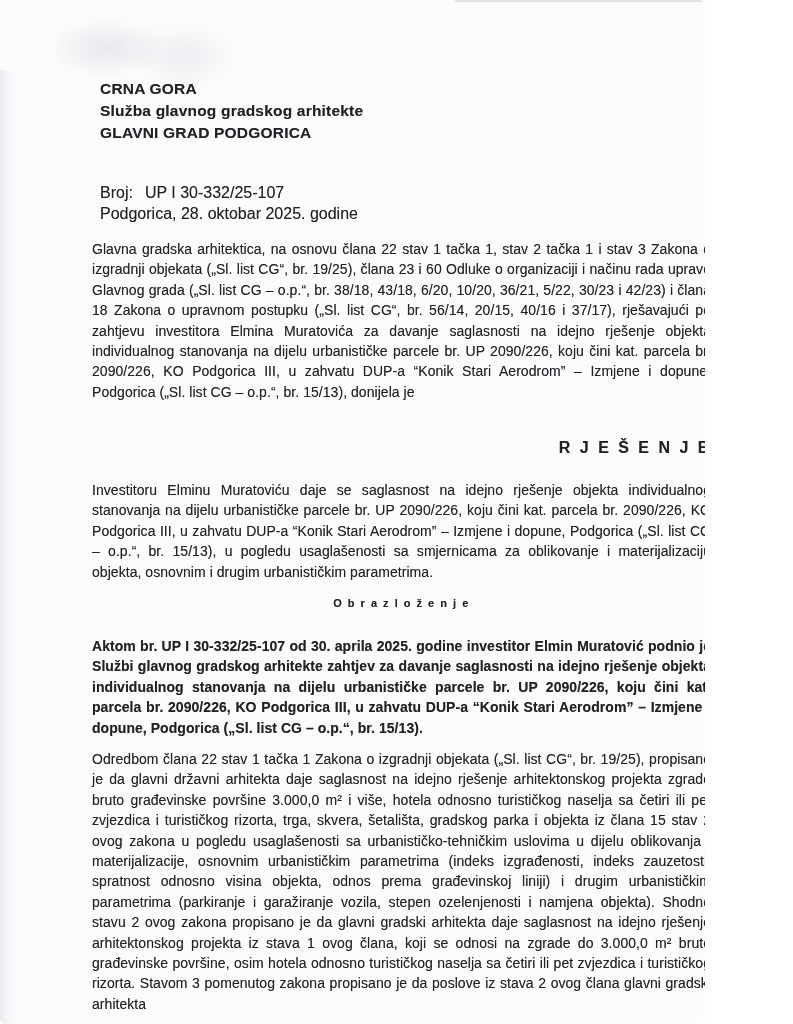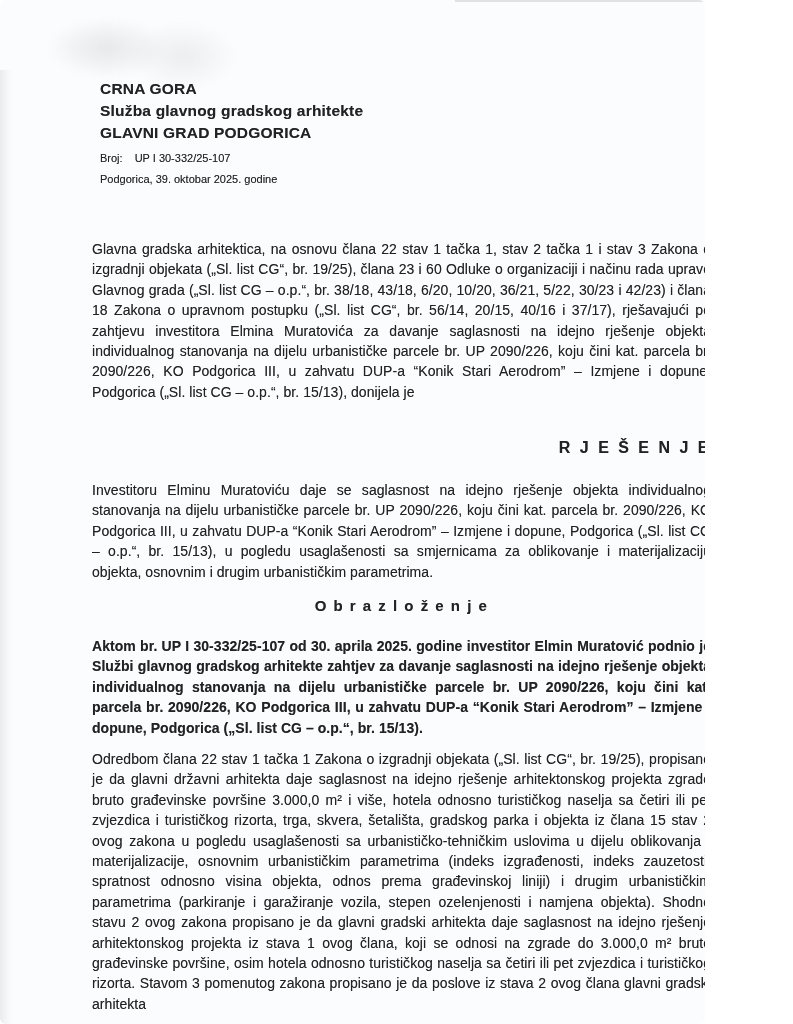--- a/index.html
+++ b/index.html
@@ -23,22 +23,22 @@
   .letterhead {
     position: absolute;
     top: 78px; left: 100px;
     font-weight: bold;
     font-size: 15.5px;
     line-height: 22px;
     letter-spacing: 0.2px;
   }
   .refblock {
     position: absolute;
-    top: 148px; left: 100px;
-    font-size: 11px;
+    top: 182px; left: 100px;
+    font-size: 16px;
     line-height: 21px;
   }
   .refblock .ref-value { margin-left: 12px; }
   .bodycol {
     position: absolute;
     left: 92px;
     width: 619px;
   }
   .para {
     text-align: justify;
@@ -51,21 +51,21 @@
     top: 439px;
     text-align: right;
     font-size: 16px;
     font-weight: bold;
     letter-spacing: 2.5px;
   }
   .p-decision { top: 480px; }
   .h-rationale {
     top: 597px;
     text-align: center;
-    font-size: 15px;
+    font-size: 11px;
     font-weight: bold;
     letter-spacing: 1.5px;
   }
   .p-rationale-1 { top: 636px; font-weight: bold; }
   .p-rationale-2 { top: 749px; }
 
   
   .scan-line-right {
     position: absolute;
     left: 763px; top: 2px; bottom: 0;
@@ -135,21 +135,21 @@
   <div class="letterhead doc-text">
     <div>CRNA GORA</div>
     <div>Služba glavnog gradskog arhitekte</div>
     <div>GLAVNI GRAD PODGORICA</div>
   </div>
 
   <div class="refblock doc-text">
     <div>
       <span>Broj:</span><span class="ref-value">UP I 30-332/25-107</span>
     </div>
-    <div>Podgorica, 39. oktobar 2025. godine</div>
+    <div>Podgorica, 28. oktobar 2025. godine</div>
   </div>
 
   <p class="bodycol para doc-text p-intro">Glavna gradska arhitektica, na osnovu člana 22 stav 1 tačka 1, stav 2 tačka 1 i stav 3 Zakona o izgradnji objekata („Sl. list CG“, br. 19/25), člana 23 i 60 Odluke o organizaciji i načinu rada uprave Glavnog grada („Sl. list CG – o.p.“, br. 38/18, 43/18, 6/20, 10/20, 36/21, 5/22, 30/23 i 42/23) i člana 18 Zakona o upravnom postupku („Sl. list CG“, br. 56/14, 20/15, 40/16 i 37/17), rješavajući po zahtjevu investitora Elmina Muratovića za davanje saglasnosti na idejno rješenje objekta individualnog stanovanja na dijelu urbanističke parcele br. UP 2090/226, koju čini kat. parcela br. 2090/226, KO Podgorica III, u zahvatu DUP-a “Konik Stari Aerodrom” – Izmjene i dopune, Podgorica („Sl. list CG – o.p.“, br. 15/13), donijela je</p>
 
   <div class="bodycol doc-text h-decision">R J E Š E N J E</div>
 
   <p class="bodycol para doc-text p-decision">Investitoru Elminu Muratoviću daje se saglasnost na idejno rješenje objekta individualnog stanovanja na dijelu urbanističke parcele br. UP 2090/226, koju čini kat. parcela br. 2090/226, KO Podgorica III, u zahvatu DUP-a “Konik Stari Aerodrom” – Izmjene i dopune, Podgorica („Sl. list CG – o.p.“, br. 15/13), u pogledu usaglašenosti sa smjernicama za oblikovanje i materijalizaciju objekta, osnovnim i drugim urbanističkim parametrima.</p>
 
   <div class="bodycol doc-text h-rationale">O b r a z l o ž e n j e</div>
 

